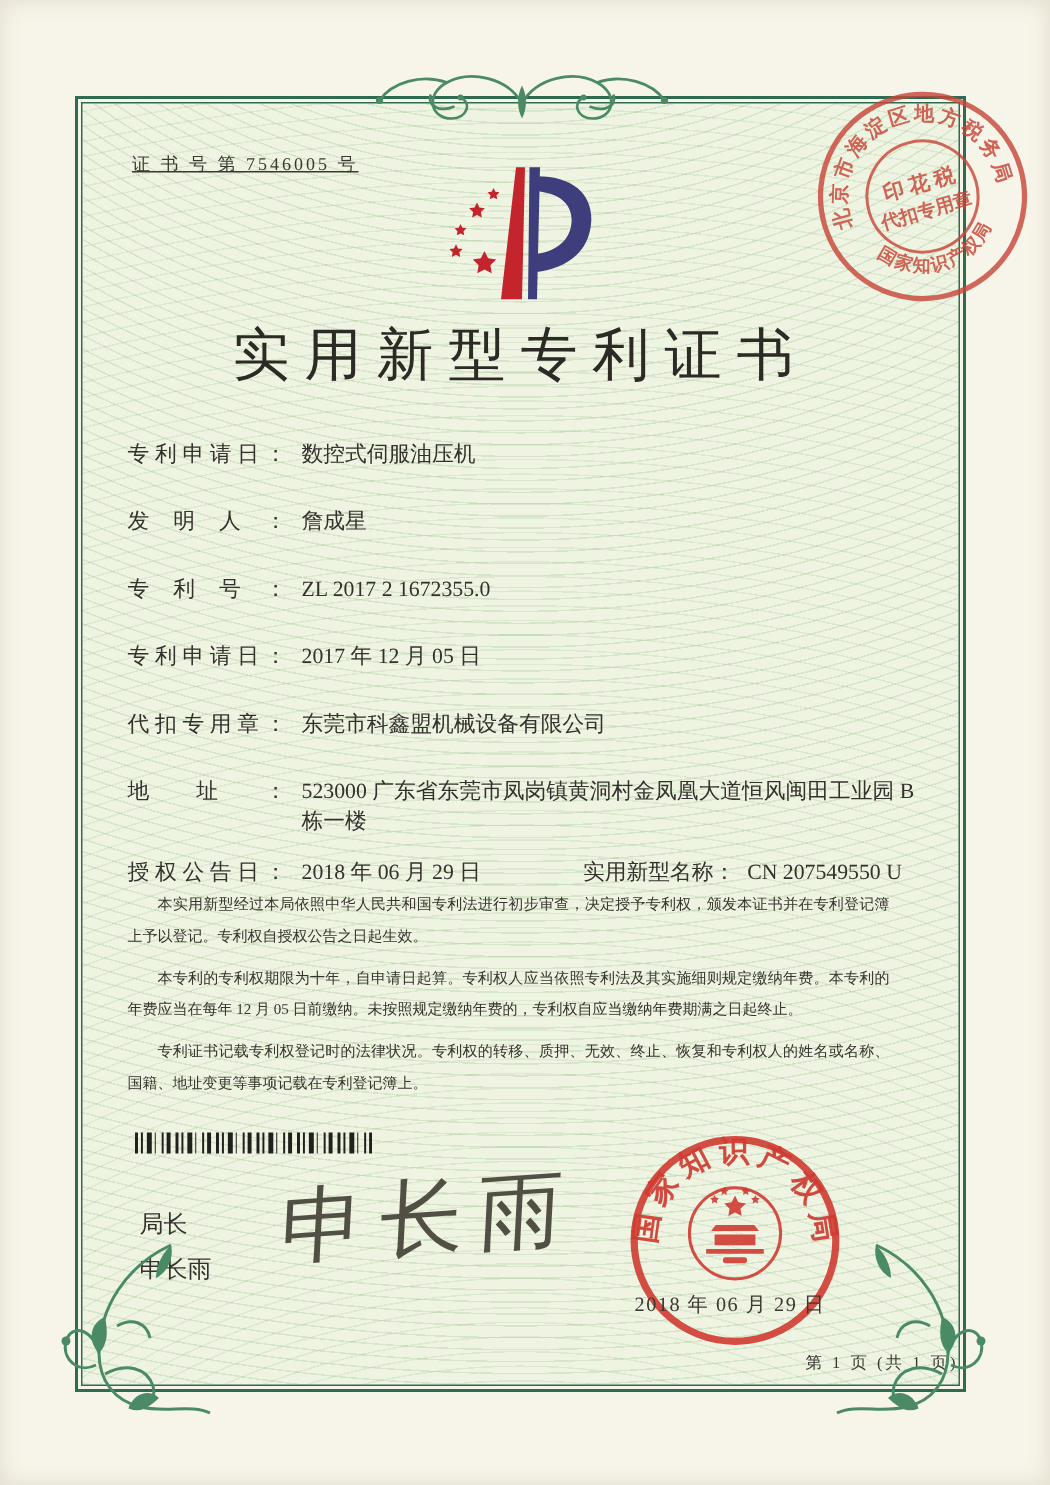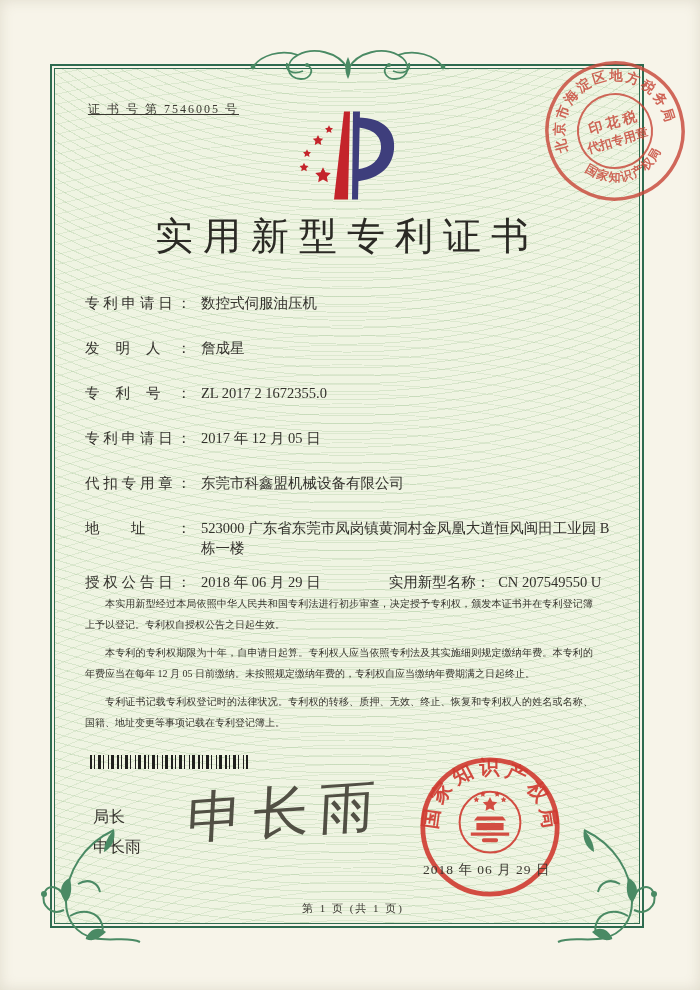--- a/index.html
+++ b/index.html
@@ -25,21 +25,21 @@
   .grant .col2 .flabel2{margin-right:8px;}
   .body-text{position:absolute;left:30px;top:524px;width:508px;font-size:10px;line-height:21px;text-align:justify;color:#36342d;}
   .body-text p{margin:0 0 7px 0;text-indent:2em;}
   .barcode{position:absolute;left:35px;top:686px;width:158px;height:14px;
     background-image:linear-gradient(90deg,#20201e 0 2px,transparent 2px 4px,#20201e 4px 5px,transparent 5px 8px,#20201e 8px 11px,transparent 11px 13px,#20201e 13px 14px,transparent 14px 18px,#20201e 18px 19px,transparent 19px 21px,#20201e 21px 24px,transparent 24px 27px);
     background-size:27px 100%;background-repeat:repeat-x;}
   .director{position:absolute;left:38px;top:733px;font-size:16px;color:#34322c;line-height:30px;}
   .signature{position:absolute;left:132px;top:706px;font-size:56px;color:#3d3a30;transform:rotate(-4deg) skewX(-7deg);letter-spacing:10px;opacity:.88;white-space:nowrap;}
   .seal-wrap{position:absolute;left:363px;top:686px;width:144px;height:144px;}
   .seal-date{position:absolute;left:368px;top:792px;font-size:13.5px;letter-spacing:1px;color:#3a3730;white-space:nowrap;}
-  .footer{position:absolute;left:12px;right:0;top:832px;text-align:center;font-size:11px;letter-spacing:2px;color:#3a3831;}
+  .footer{position:absolute;left:12px;right:0;top:832px;text-align:right;font-size:11px;letter-spacing:2px;color:#3a3831;}
   
   .tax-stamp{position:absolute;left:540px;top:56px;width:150px;height:150px;opacity:.93;}
   .ornament-top{position:absolute;left:243px;top:41px;width:210px;height:50px;}
   .corner{position:absolute;width:118px;height:128px;}
   .corner.bl{left:34px;top:824px;}
   .corner.br{left:546px;top:824px;transform:scaleX(-1);}
   svg text{font-family:"Liberation Serif","DejaVu Serif",serif;}
 </style>
 </head>
 <body>

